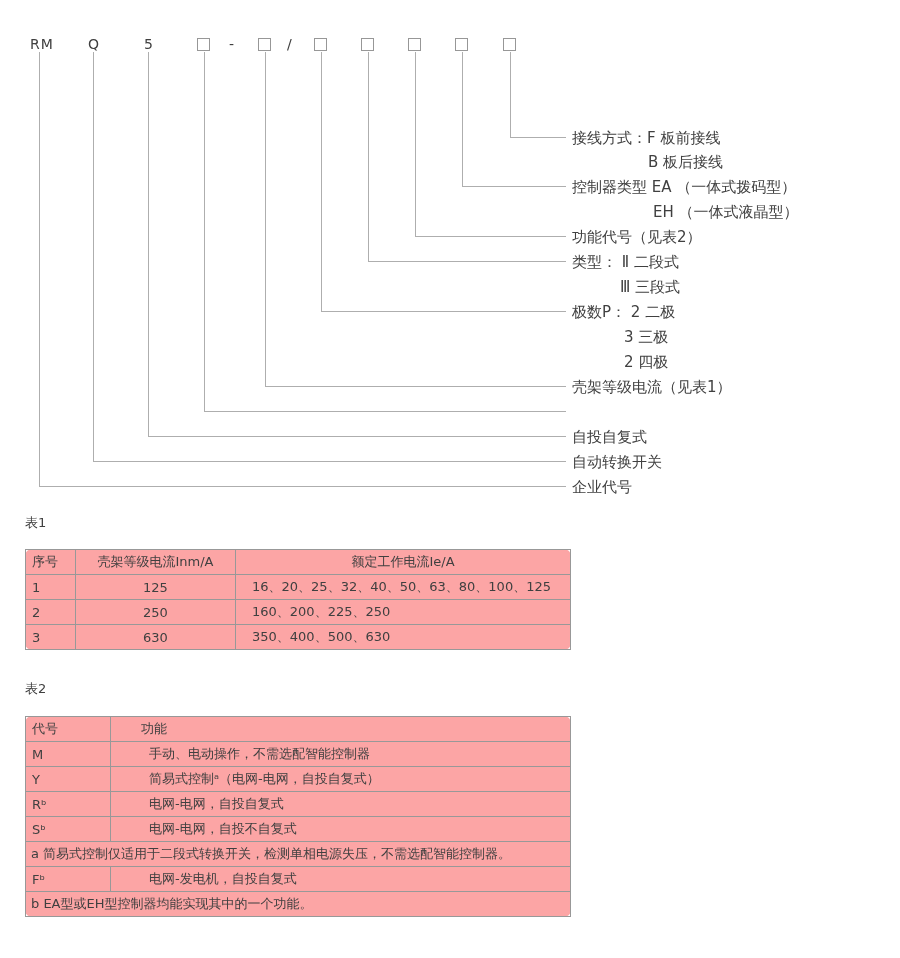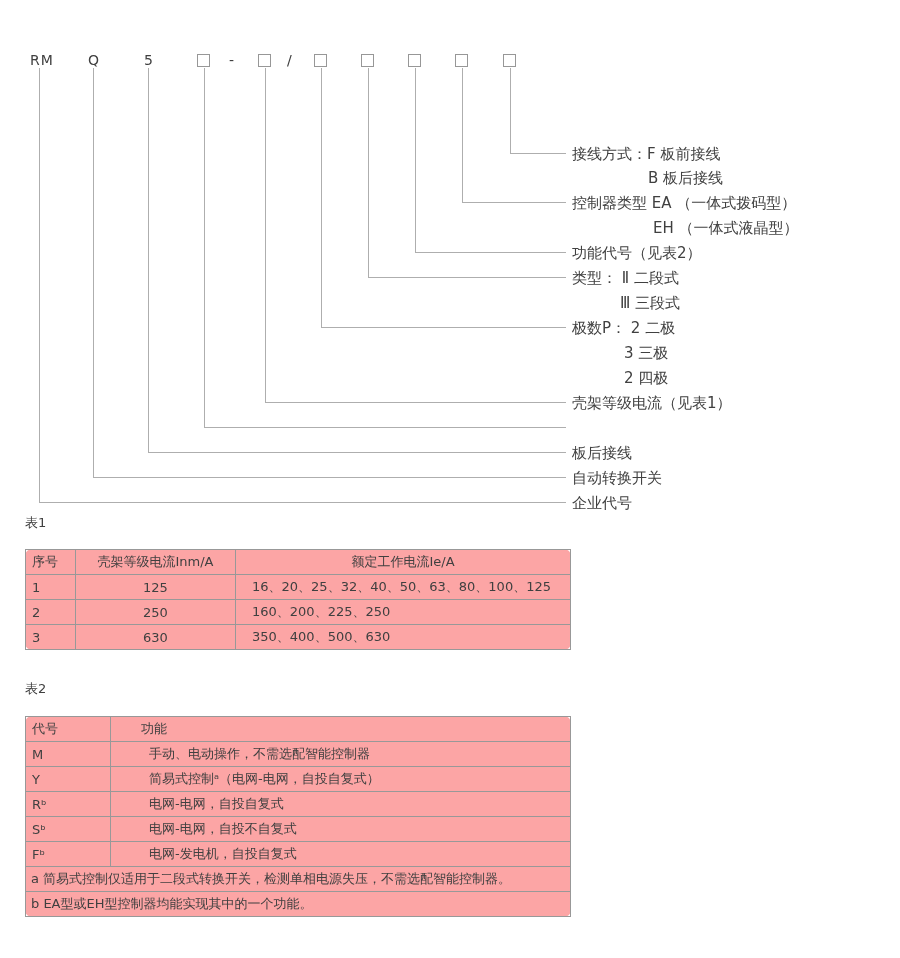--- a/index.html
+++ b/index.html
@@ -3,21 +3,21 @@
 <meta charset="utf-8">
 <style>
   * { margin:0; padding:0; box-sizing:border-box; }
   html,body { background:#ffffff; }
   body { font-family:"DejaVu Sans","Liberation Sans",sans-serif; }
   .page {
     position:relative; width:900px; height:958px;
     background:#ffffff; color:#404040; overflow:hidden;
   }
   
-  .diagram { position:absolute; left:0; top:16px; width:900px; height:505px; }
+  .diagram { position:absolute; left:0; top:0; width:900px; height:505px; }
   .code-text {
     position:absolute; top:36px; font-size:14px; line-height:17px;
     color:#404040; letter-spacing:1px; white-space:nowrap;
   }
   .code-box {
     position:absolute; top:38px; width:13px; height:13px;
     border:1px solid #979797; background:#ffffff;
   }
   .callout-line {
     position:absolute;
@@ -76,21 +76,21 @@
       <div class="callout-label" style="left: 572px; top: 254px;">类型：  Ⅱ  二段式</div>
       <div class="callout-label" style="left: 620px; top: 279px;">Ⅲ  三段式</div>
       <div class="callout-line" style="left: 321px; top: 52px; width: 245px; height: 260px;"></div>
       <div class="callout-label" style="left: 572px; top: 304px;">极数P：  2  二极</div>
       <div class="callout-label" style="left: 624px; top: 329px;">3  三极</div>
       <div class="callout-label" style="left: 624px; top: 354px;">2  四极</div>
       <div class="callout-line" style="left: 265px; top: 52px; width: 301px; height: 335px;"></div>
       <div class="callout-label" style="left: 572px; top: 379px;">壳架等级电流（见表1）</div>
       <div class="callout-line" style="left: 204px; top: 52px; width: 362px; height: 360px;"></div>
       <div class="callout-line" style="left: 148px; top: 52px; width: 418px; height: 385px;"></div>
-      <div class="callout-label" style="left: 572px; top: 429px;">板后接线</div>
+      <div class="callout-label" style="left: 572px; top: 429px;">自投自复式</div>
       <div class="callout-line" style="left: 93px; top: 52px; width: 473px; height: 410px;"></div>
       <div class="callout-label" style="left: 572px; top: 454px;">自动转换开关</div>
       <div class="callout-line" style="left: 39px; top: 52px; width: 527px; height: 435px;"></div>
       <div class="callout-label" style="left: 572px; top: 479px;">企业代号</div>
     </div>
 
   <div class="table-caption" style="top:514px;">表1</div>
   <table class="tbl" style="top:549px; width:545px;">
     <colgroup>
       <col style="width:50px">
@@ -146,25 +146,25 @@
         </tr>
         <tr>
           <td class="">Rᵇ</td>
           <td class="fn-col">电网-电网，自投自复式</td>
         </tr>
         <tr>
           <td class="">Sᵇ</td>
           <td class="fn-col">电网-电网，自投不自复式</td>
         </tr>
         <tr>
+          <td colspan="2" class="footnote">a 简易式控制仅适用于二段式转换开关，检测单相电源失压，不需选配智能控制器。</td>
+        </tr>
+        <tr>
           <td class="">Fᵇ</td>
           <td class="fn-col">电网-发电机，自投自复式</td>
-        </tr>
-        <tr>
-          <td colspan="2" class="footnote">a 简易式控制仅适用于二段式转换开关，检测单相电源失压，不需选配智能控制器。</td>
         </tr>
         <tr>
           <td colspan="2" class="footnote">b EA型或EH型控制器均能实现其中的一个功能。</td>
         </tr>
       </tbody>
   </table>
 
 </div>
 
 </body></html>

